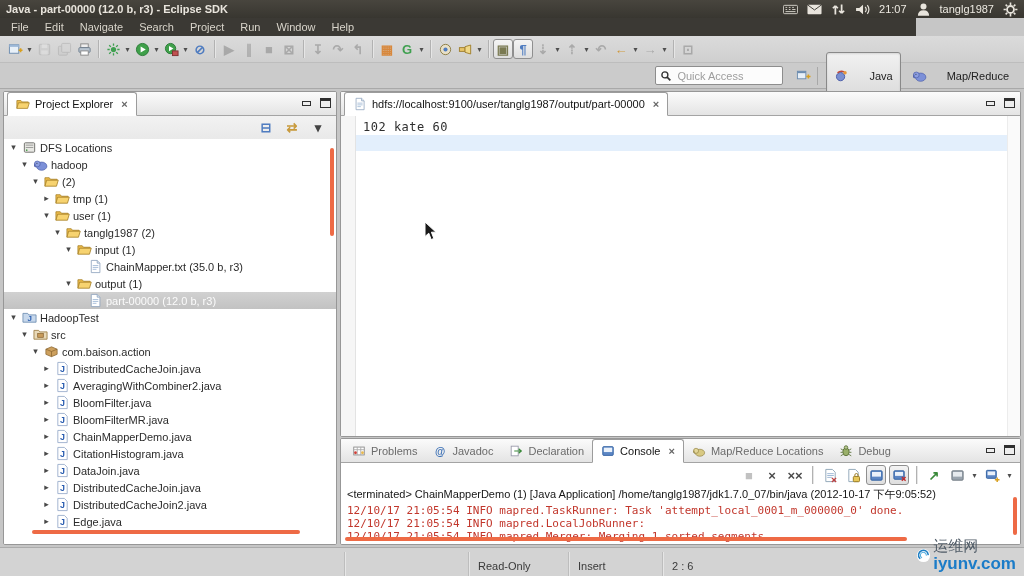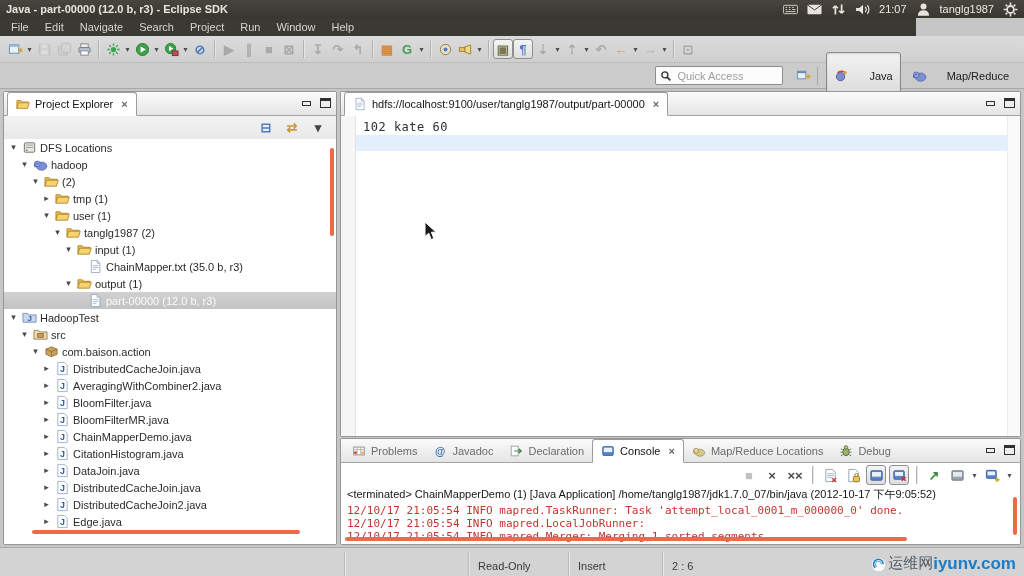--- a/index.html
+++ b/index.html
@@ -93,21 +93,21 @@
   .con-line{font-family:"DejaVu Sans Mono",monospace;font-size:11px;line-height:13px;padding-left:6px;white-space:nowrap;}
 
   
   .statusbar{position:absolute;left:0;top:547px;width:1024px;height:36px;background:#D3D3D3;
              border-top:1px solid #ABABAB;box-sizing:border-box;}
   .sb-cell{position:absolute;top:0;height:100%;display:flex;align-items:center;font-size:11px;color:#3A3A3A;}
   .sb-sep{position:absolute;top:4px;bottom:4px;width:1px;background:#BDBDBD;box-shadow:1px 0 0 #E6E6E6;}
 
   
   .watermark{position:absolute;right:8px;bottom:2px;display:flex;align-items:center;gap:2px;z-index:40;}
-  .wm-col{display:flex;flex-direction:row;align-items:flex-start;line-height:1.15;}
+  .wm-col{display:flex;flex-direction:column;align-items:flex-start;line-height:1.15;}
   .wm-cn{font-size:15px;color:#4E5A66;}
   .wm-site{font-size:17px;font-weight:bold;color:#1B7CC8;}
 
   
   .cursor{position:absolute;left:424px;top:221px;z-index:50;}
 </style>
 </head>
 <body>
 <div id="screen">
 

